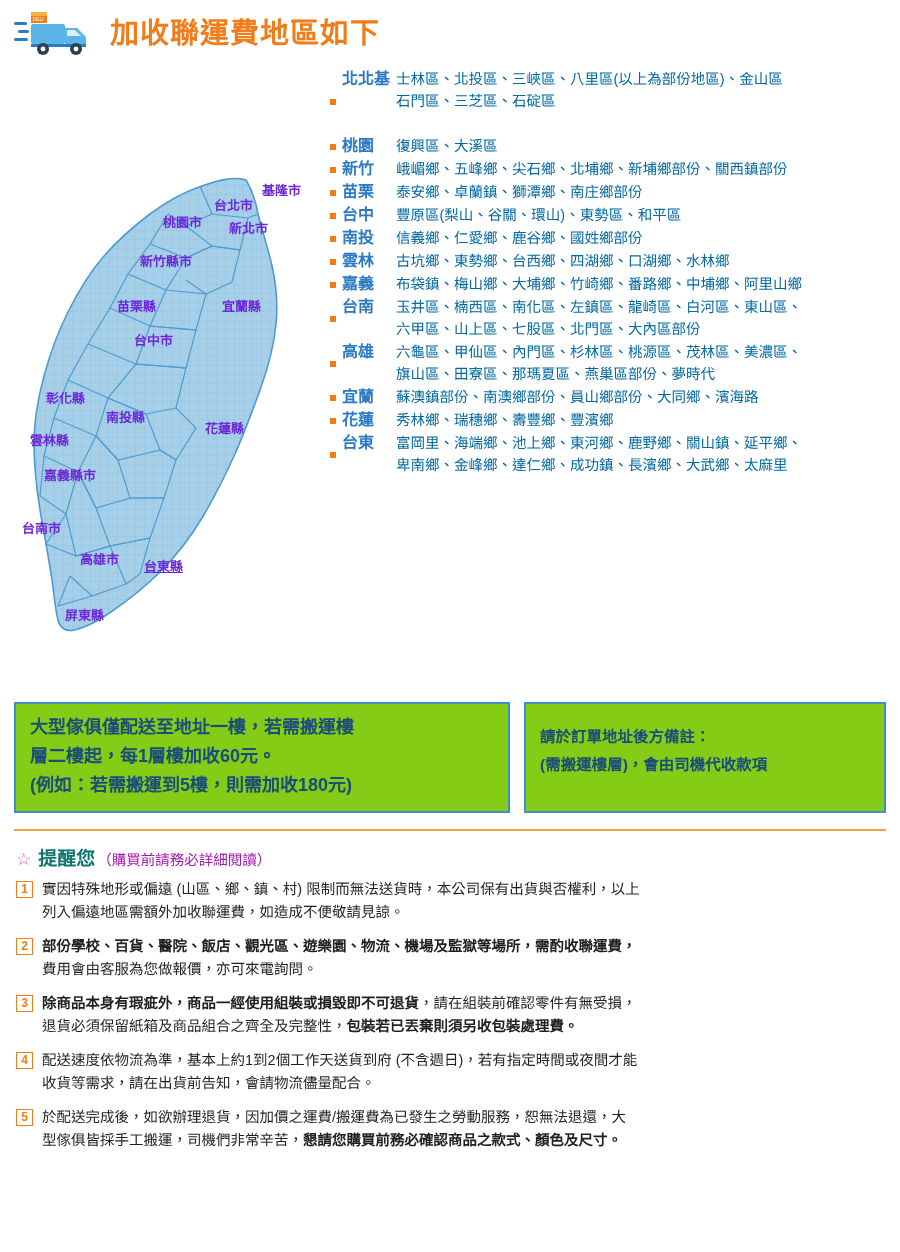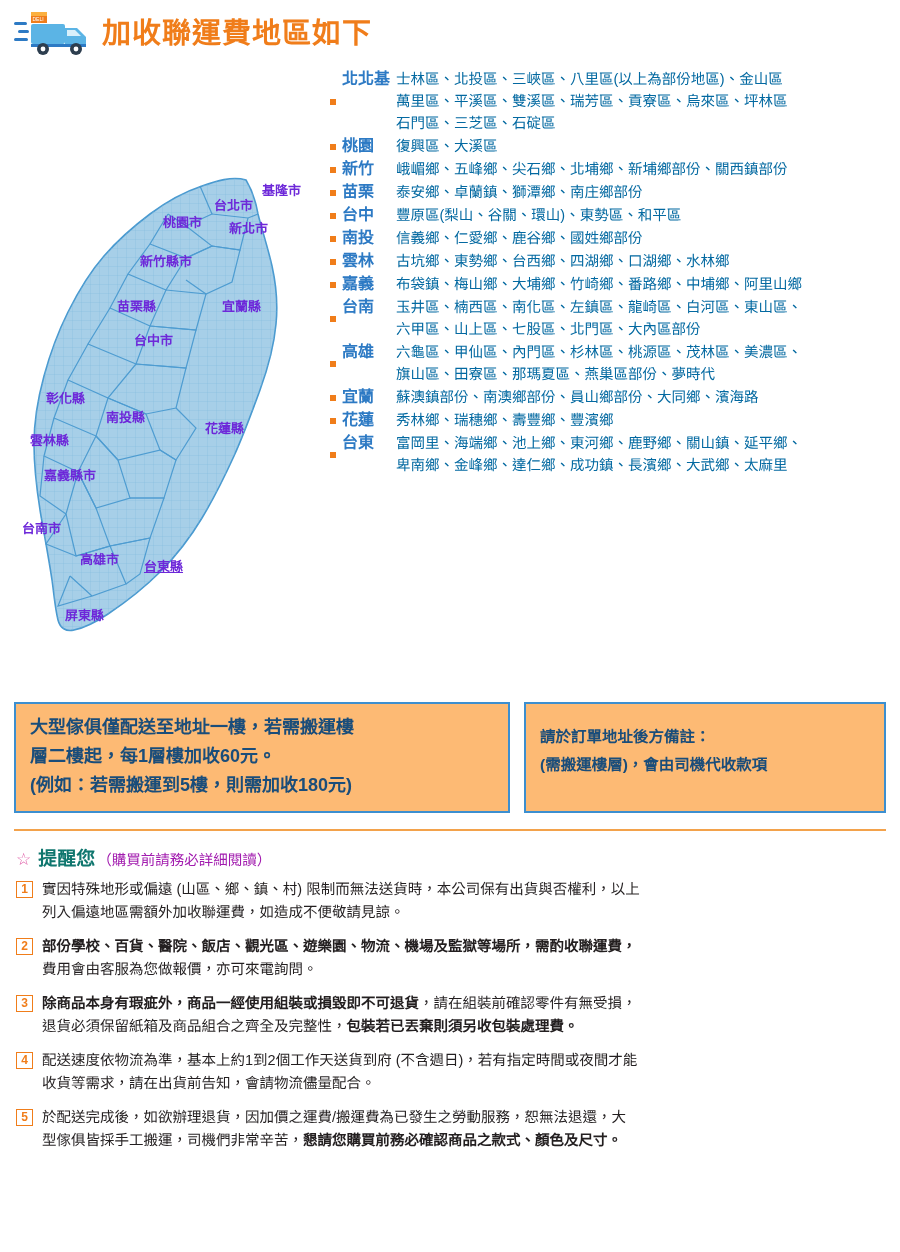--- a/index.html
+++ b/index.html
@@ -11,21 +11,21 @@
     font-family: "Liberation Sans", "DejaVu Sans", sans-serif;
     color: #231f20;
     position: relative;
   }
 
   
   .header {
     display: flex;
     align-items: center;
     padding: 10px 0 4px 14px;
-    gap: 4px;
+    gap: 12px;
   }
   .truck-icon { width: 84px; height: 46px; flex: none; }
   .header-title {
     font-size: 29px;
     font-weight: bold;
     color: #f07d1a;
     letter-spacing: 1px;
     line-height: 1;
   }
 
@@ -85,21 +85,21 @@
   }
   .region-towns div { white-space: nowrap; }
 
   
   .notice-wrap {
     display: flex;
     margin: 14px 14px 0 14px;
     gap: 14px;
   }
   .notice-box {
-    background: #fdba74;
+    background: #84cc16;
     border: 2px solid #3c8fd0;
     padding: 9px 14px 11px 14px;
   }
   .notice-left { width: 496px; flex: none; }
   .notice-right { flex: 1; }
   .notice-left-line {
     font-size: 18px;
     font-weight: bold;
     color: #1a4d7a;
     line-height: 29px;
@@ -285,21 +285,20 @@
     </div>
   </div>
 
   <div class="region-list">
 
     <div class="region-row">
       <div class="bullet" style="line-height:66px;"><span></span></div>
       <div class="region-name">北北基</div>
       <div class="region-towns">
         <div>士林區、北投區、三峽區、八里區(以上為部份地區)、金山區</div>
-        <div>萬里區、平溪區、雙溪區、瑞芳區、貢寮區、烏來區、坪林區</div>
         <div>石門區、三芝區、石碇區</div>
       </div>
     </div>
 
     <div class="region-row">
       <div class="bullet"><span></span></div>
       <div class="region-name">桃園</div>
       <div class="region-towns">
         <div>復興區、大溪區</div>
       </div>

